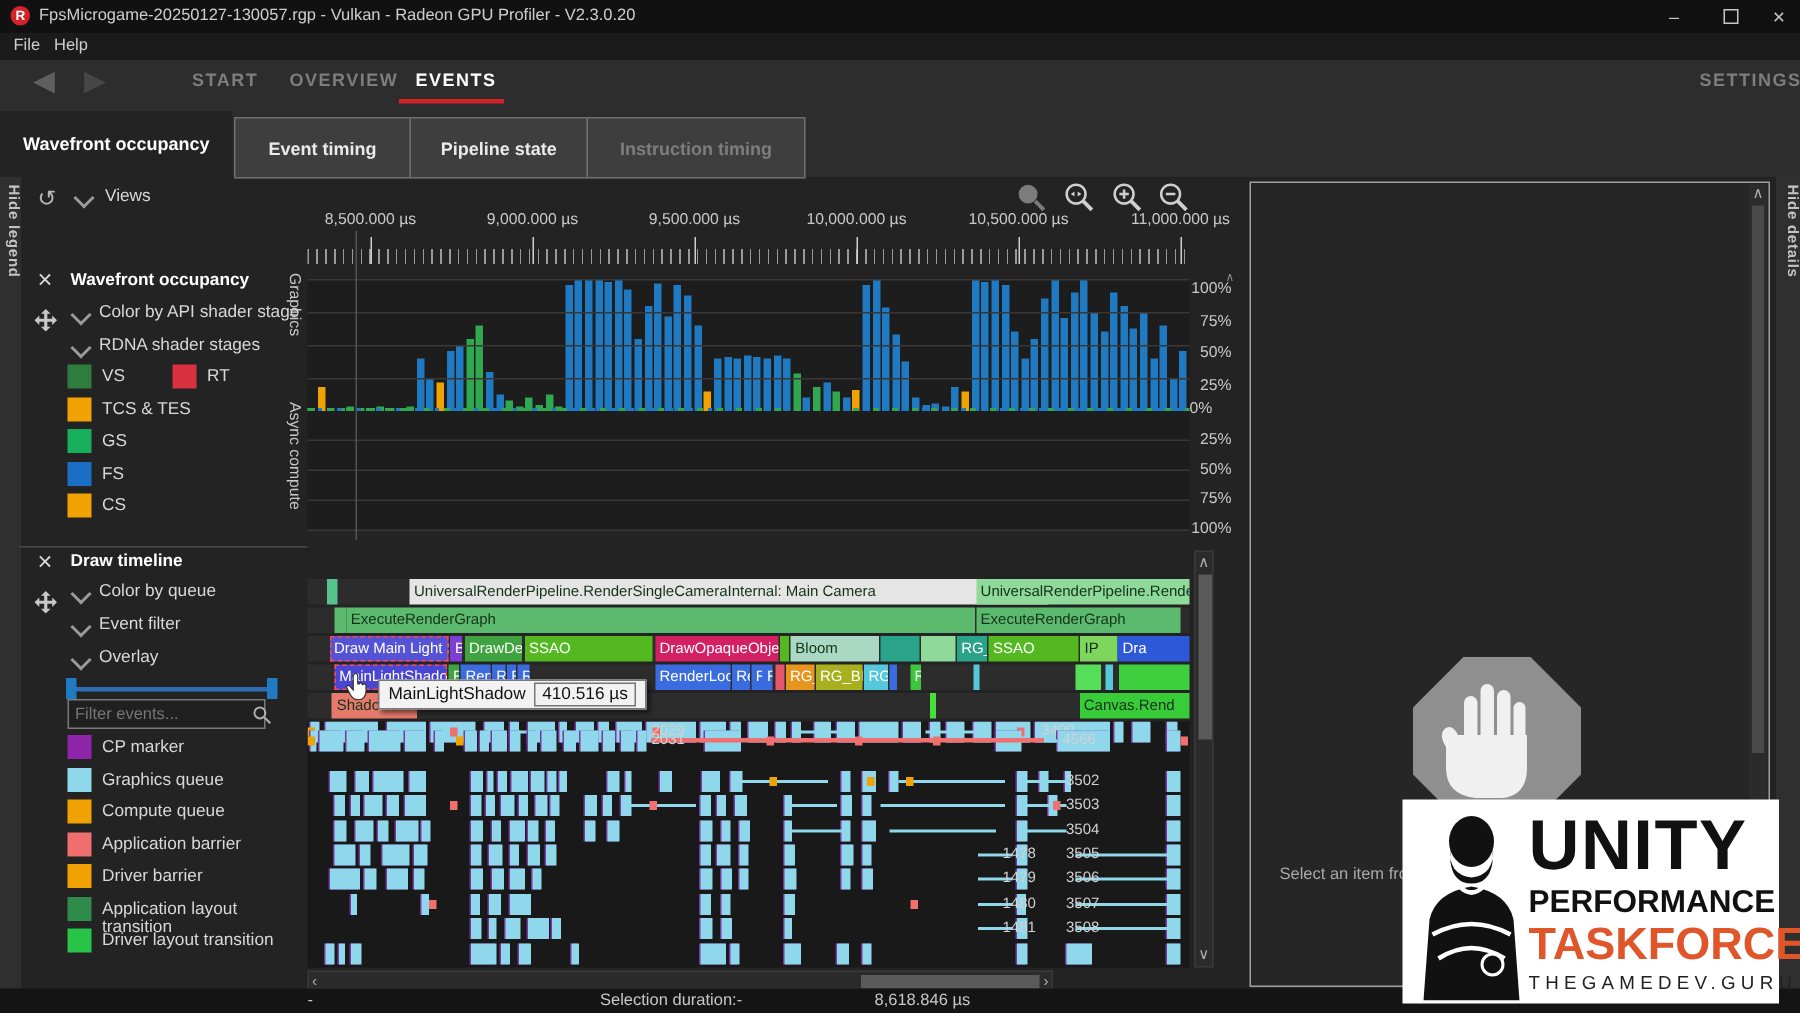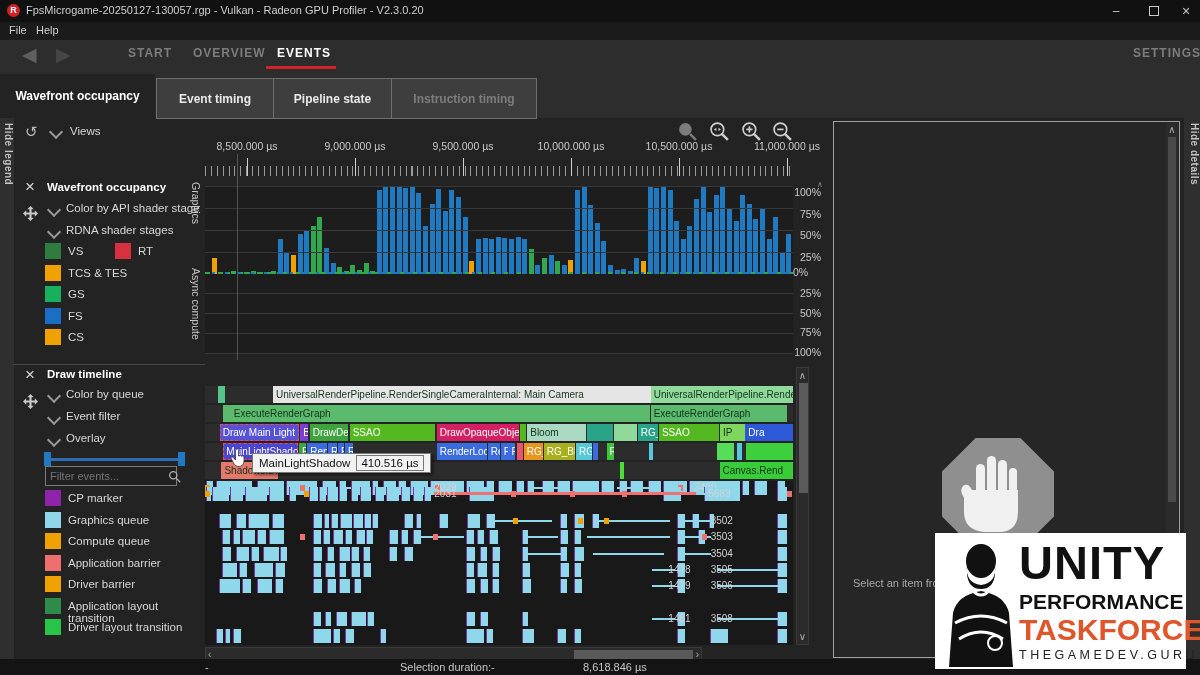--- a/index.html
+++ b/index.html
@@ -482,21 +482,21 @@
         <div class="dblock" style="left: 97.5%; width: 1.4%;"></div>
         <div class="dline" style="left: 83.5%; width: 1.5%;"></div>
         <div class="dredline" style="left: 39%; width: 44.5%;"></div>
         <div class="dmark" style="left: 0%; background: rgb(240, 162, 2);"></div>
         <div class="dmark" style="left: 16.8%; background: rgb(240, 162, 2);"></div>
         <div class="dmark" style="left: 52%; background: rgb(240, 112, 112);"></div>
         <div class="dmark" style="left: 62%; background: rgb(240, 112, 112);"></div>
         <div class="dmark" style="left: 71%; background: rgb(240, 112, 112);"></div>
         <div class="dmark" style="left: 99%; background: rgb(240, 112, 112);"></div>
         <div class="dlabel" style="left: 39%;">2031</div>
-        <div class="dlabel" style="left: 85.6%;">5683</div>
+        <div class="dlabel" style="left: 85.6%;">4566</div>
       </div>
       <div class="drow" style="top: 32.8px;">
         <div class="dblock" style="left: 2.5%; width: 2%;"></div>
         <div class="dblock" style="left: 5.5%; width: 1.4%;"></div>
         <div class="dblock" style="left: 7.5%; width: 3.4%;"></div>
         <div class="dblock" style="left: 11.5%; width: 2%;"></div>
         <div class="dblock" style="left: 18.5%; width: 1.4%;"></div>
         <div class="dblock" style="left: 20.4%; width: 0.7%;"></div>
         <div class="dblock" style="left: 21.6%; width: 1%;"></div>
         <div class="dblock" style="left: 23.2%; width: 1.8%;"></div>
@@ -620,20 +620,38 @@
         <div class="dblock" style="left: 54%; width: 1.4%;"></div>
         <div class="dblock" style="left: 60.5%; width: 1%;"></div>
         <div class="dblock" style="left: 63%; width: 1.2%;"></div>
         <div class="dblock" style="left: 80.5%; width: 1.2%;"></div>
         <div class="dblock" style="left: 97.5%; width: 1.4%;"></div>
         <div class="dline" style="left: 76%; width: 4%;"></div>
         <div class="dline" style="left: 87%; width: 11%;"></div>
         <div class="dlabel" style="left: 78.8%;">1479</div>
         <div class="dlabel" style="left: 86%;">3506</div>
       </div>
+      <div class="drow" style="top: 114.8px;">
+        <div class="dblock" style="left: 5%; width: 0.6%;"></div>
+        <div class="dblock" style="left: 13%; width: 0.8%;"></div>
+        <div class="dblock" style="left: 18.5%; width: 1%;"></div>
+        <div class="dblock" style="left: 20.5%; width: 1.4%;"></div>
+        <div class="dblock" style="left: 23%; width: 2.4%;"></div>
+        <div class="dblock" style="left: 44.5%; width: 1.2%;"></div>
+        <div class="dblock" style="left: 47%; width: 1%;"></div>
+        <div class="dblock" style="left: 54%; width: 1.2%;"></div>
+        <div class="dblock" style="left: 80.5%; width: 1%;"></div>
+        <div class="dblock" style="left: 97.5%; width: 1.4%;"></div>
+        <div class="dline" style="left: 76%; width: 4%;"></div>
+        <div class="dline" style="left: 87%; width: 11%;"></div>
+        <div class="dmark" style="left: 13.8%; background: rgb(240, 112, 112);"></div>
+        <div class="dmark" style="left: 68.3%; background: rgb(240, 112, 112);"></div>
+        <div class="dlabel" style="left: 78.8%;">1480</div>
+        <div class="dlabel" style="left: 86%;">3507</div>
+      </div>
       <div class="drow" style="top: 131.2px;">
         <div class="dblock" style="left: 18.5%; width: 1.2%;"></div>
         <div class="dblock" style="left: 20.5%; width: 1%;"></div>
         <div class="dblock" style="left: 22.5%; width: 1.6%;"></div>
         <div class="dblock" style="left: 25%; width: 2.4%;"></div>
         <div class="dblock" style="left: 27.8%; width: 1%;"></div>
         <div class="dblock" style="left: 44.5%; width: 1.4%;"></div>
         <div class="dblock" style="left: 47%; width: 1.2%;"></div>
         <div class="dblock" style="left: 54%; width: 1%;"></div>
         <div class="dblock" style="left: 80.5%; width: 1.2%;"></div>

